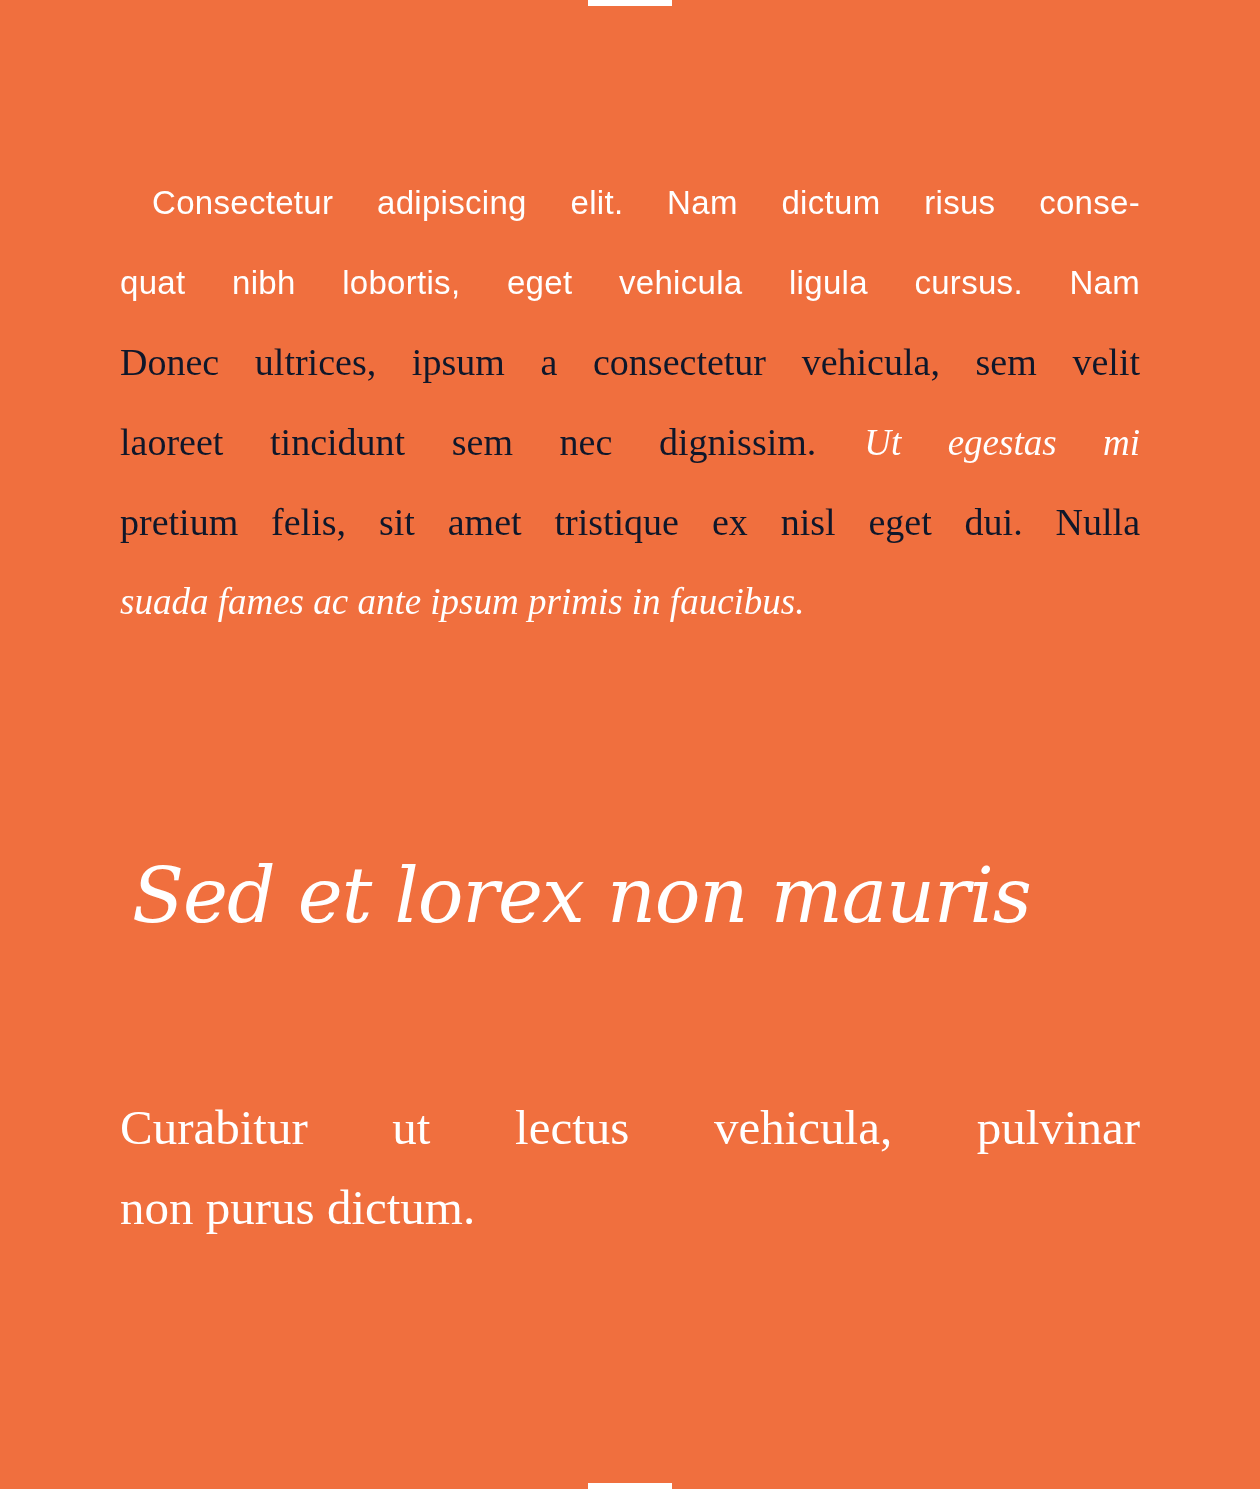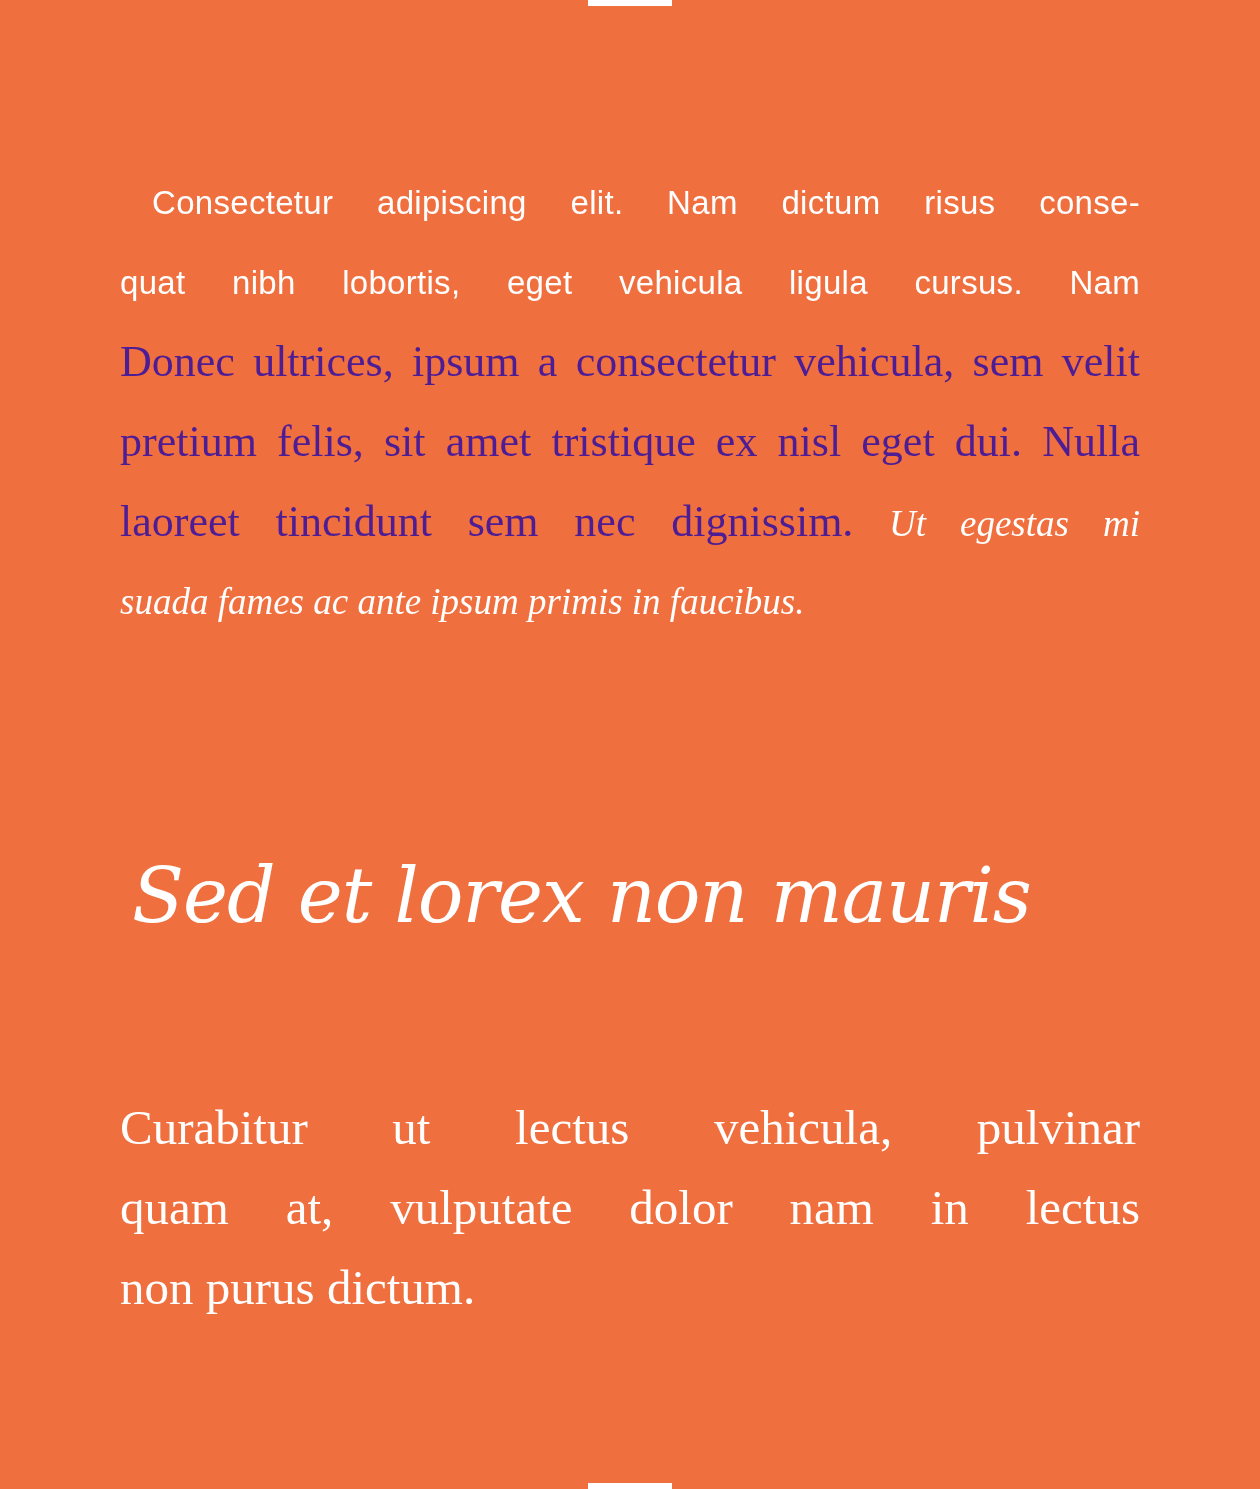--- a/index.html
+++ b/index.html
@@ -51,23 +51,23 @@
     .line.last { text-align-last: left; }
     .line.indent { padding-left: 32px; width: 988px; }
     .light {
       color: #FFFFFF;
       font-weight: 300;
       font-family: Liberation Sans, sans-serif;
       font-size: 33px;
       letter-spacing: 0.3px;
     }
     .dark {
-      color: #4c1d95;
+      color: #0f172a;
       font-family: "Liberation Serif", "DejaVu Serif", serif;
-      font-size: 44px;
+      font-size: 38px;
       letter-spacing: 0px;
     }
     .ital {
       color: #FFFFFF;
       font-style: italic;
       font-family: "Liberation Serif", "DejaVu Serif", serif;
       font-size: 37px;
     }
 
     
@@ -115,30 +115,29 @@
 <body>
 
 <div class="edge-bar top"></div>
 
 <div class="content">
 
   <div class="para">
     <span class="line indent"><span class="light">Consectetur adipiscing elit. Nam dictum risus conse-</span></span>
     <span class="line"><span class="light">quat nibh lobortis, eget vehicula ligula cursus. Nam</span></span>
     <span class="line"><span class="dark">Donec ultrices, ipsum a consectetur vehicula, sem velit</span></span>
+    <span class="line"><span class="dark">laoreet tincidunt sem nec dignissim.</span> <span class="ital">Ut egestas mi</span></span>
     <span class="line"><span class="dark">pretium felis, sit amet tristique ex nisl eget dui. Nulla</span></span>
-    <span class="line"><span class="dark">laoreet tincidunt sem nec dignissim.</span> <span class="ital">Ut egestas mi</span></span>
     <span class="line last"><span class="ital">suada fames ac ante ipsum primis in faucibus.</span></span>
   </div>
 
   <div class="heading">
     <span class="hline">Sed et lorex non mauris</span>
   </div>
 
   <div class="closing">
     <span class="cline">Curabitur ut lectus vehicula, pulvinar</span>
-    <span class="cline">quam at, vulputate dolor nam in lectus</span>
     <span class="cline last">non purus dictum.</span>
   </div>
 
 </div>
 
 <div class="edge-bar bottom"></div>
 
 </body></html>

